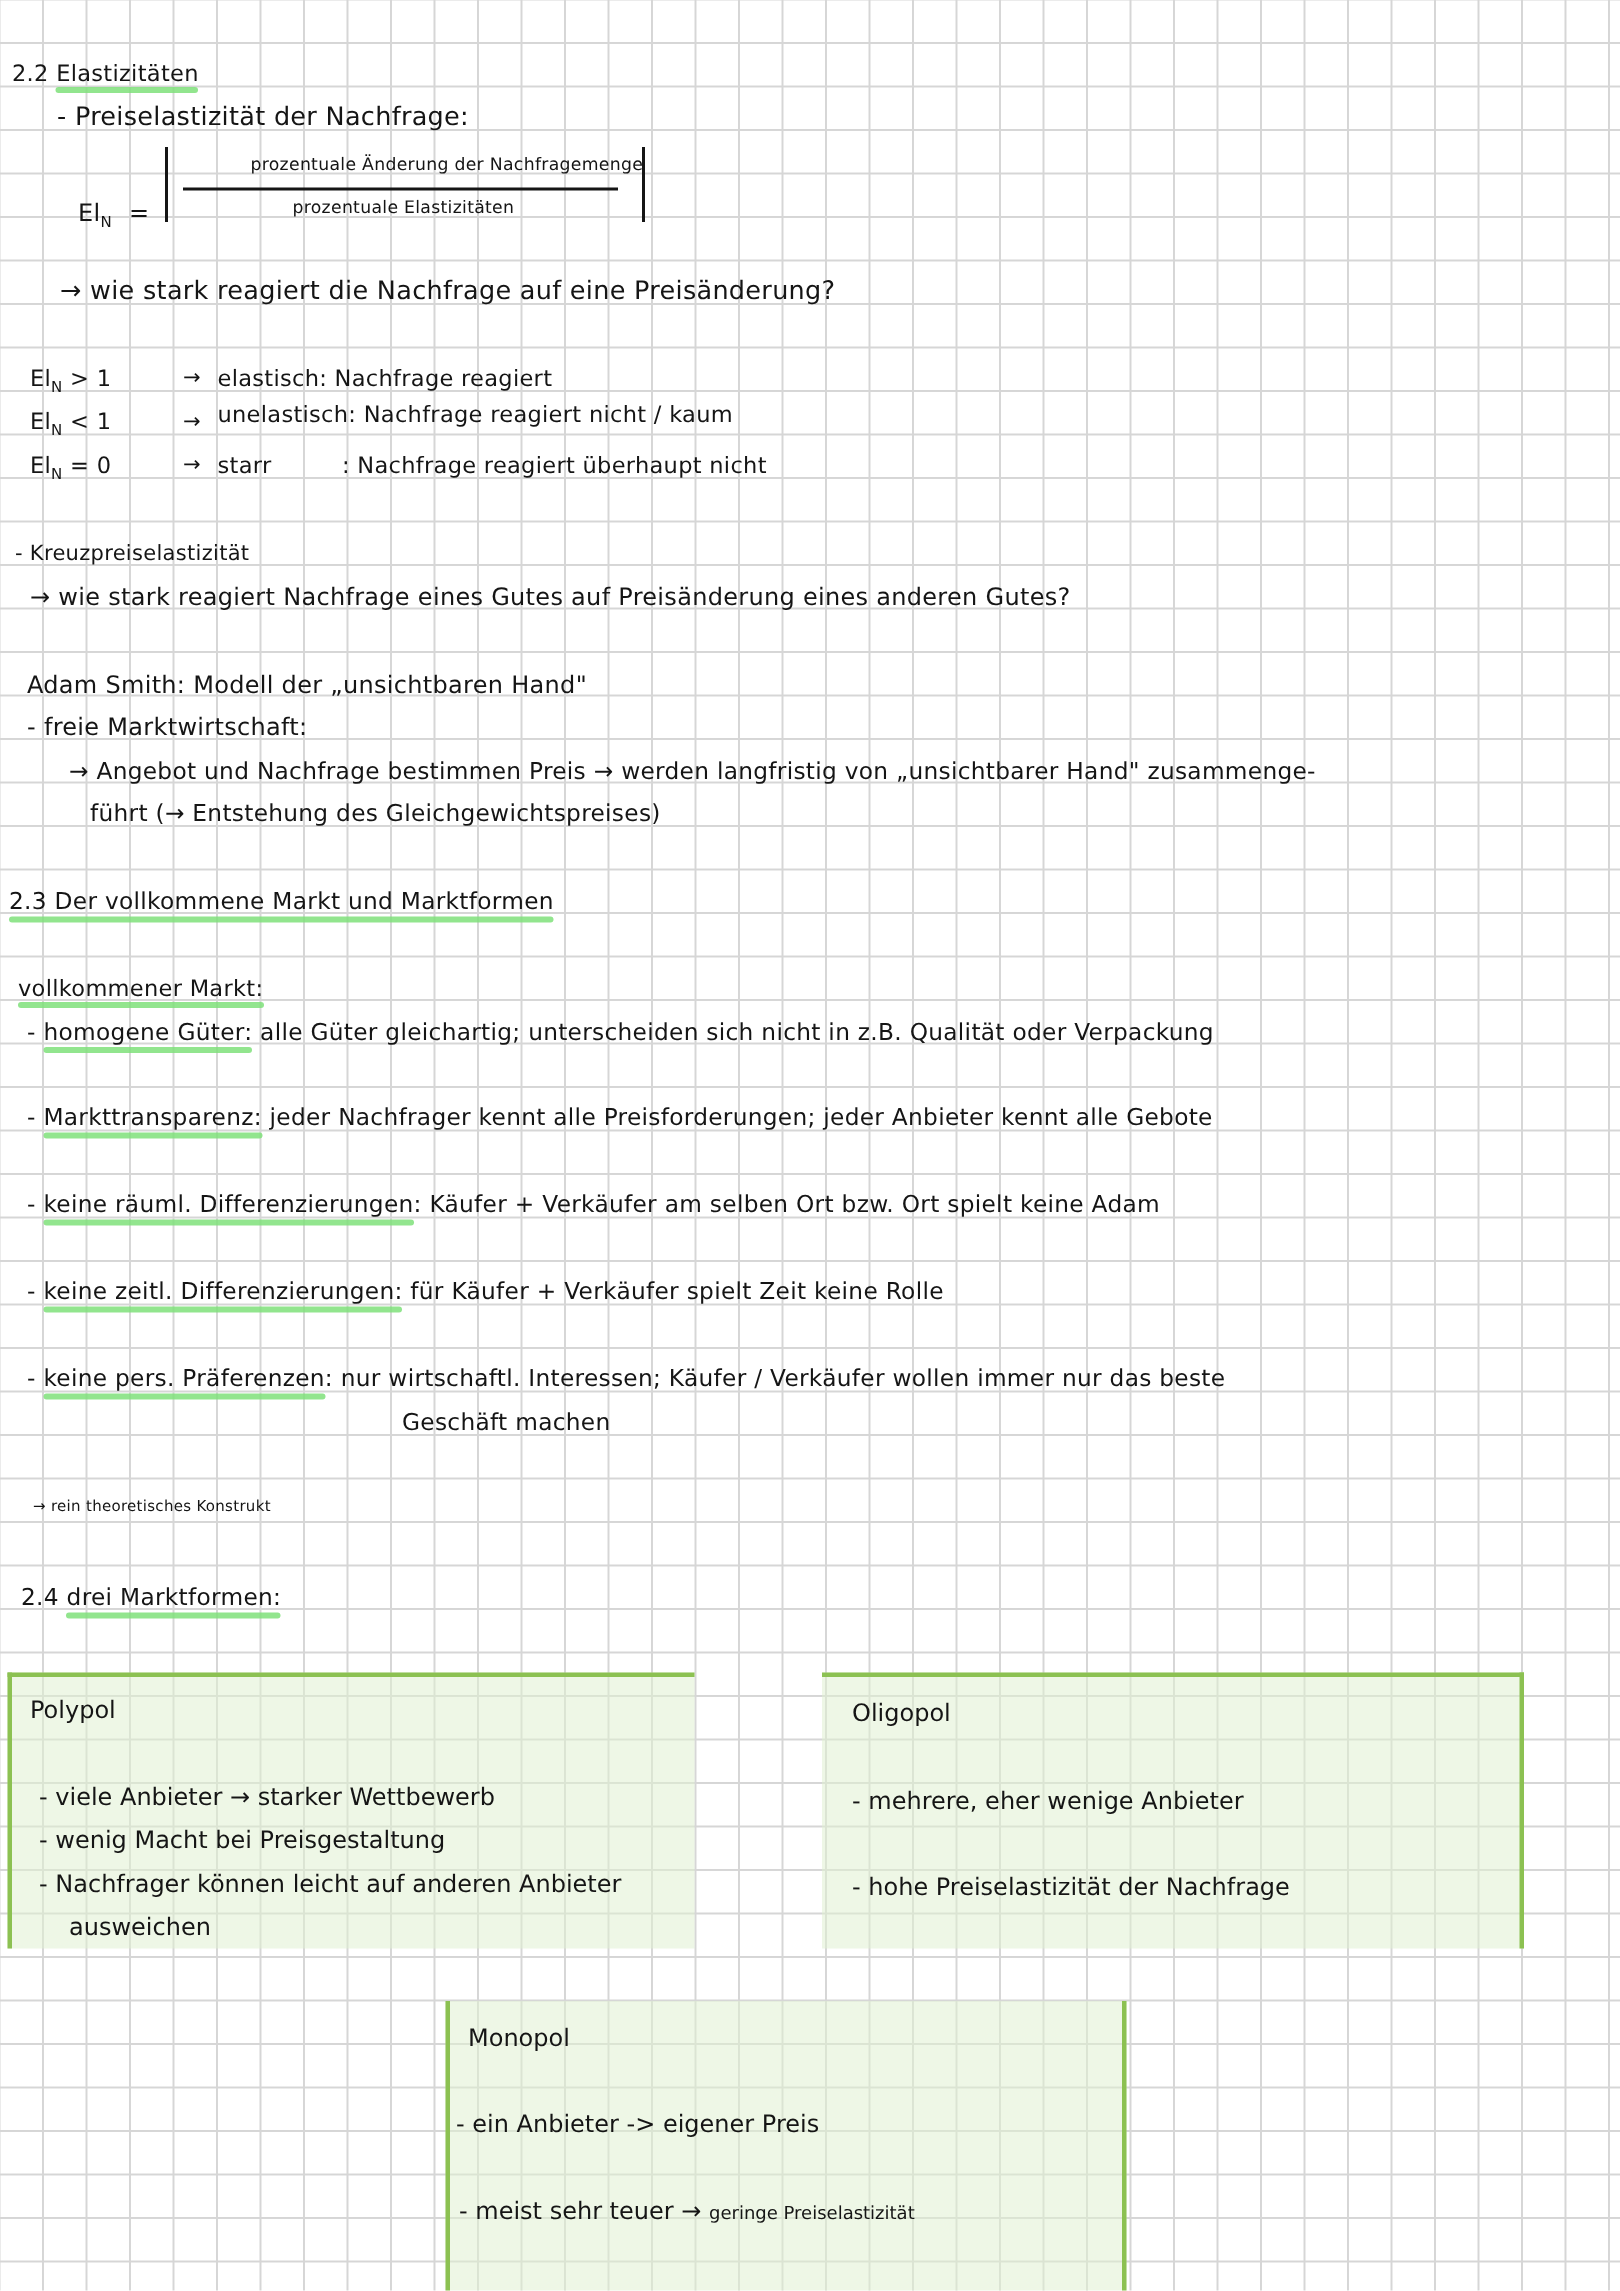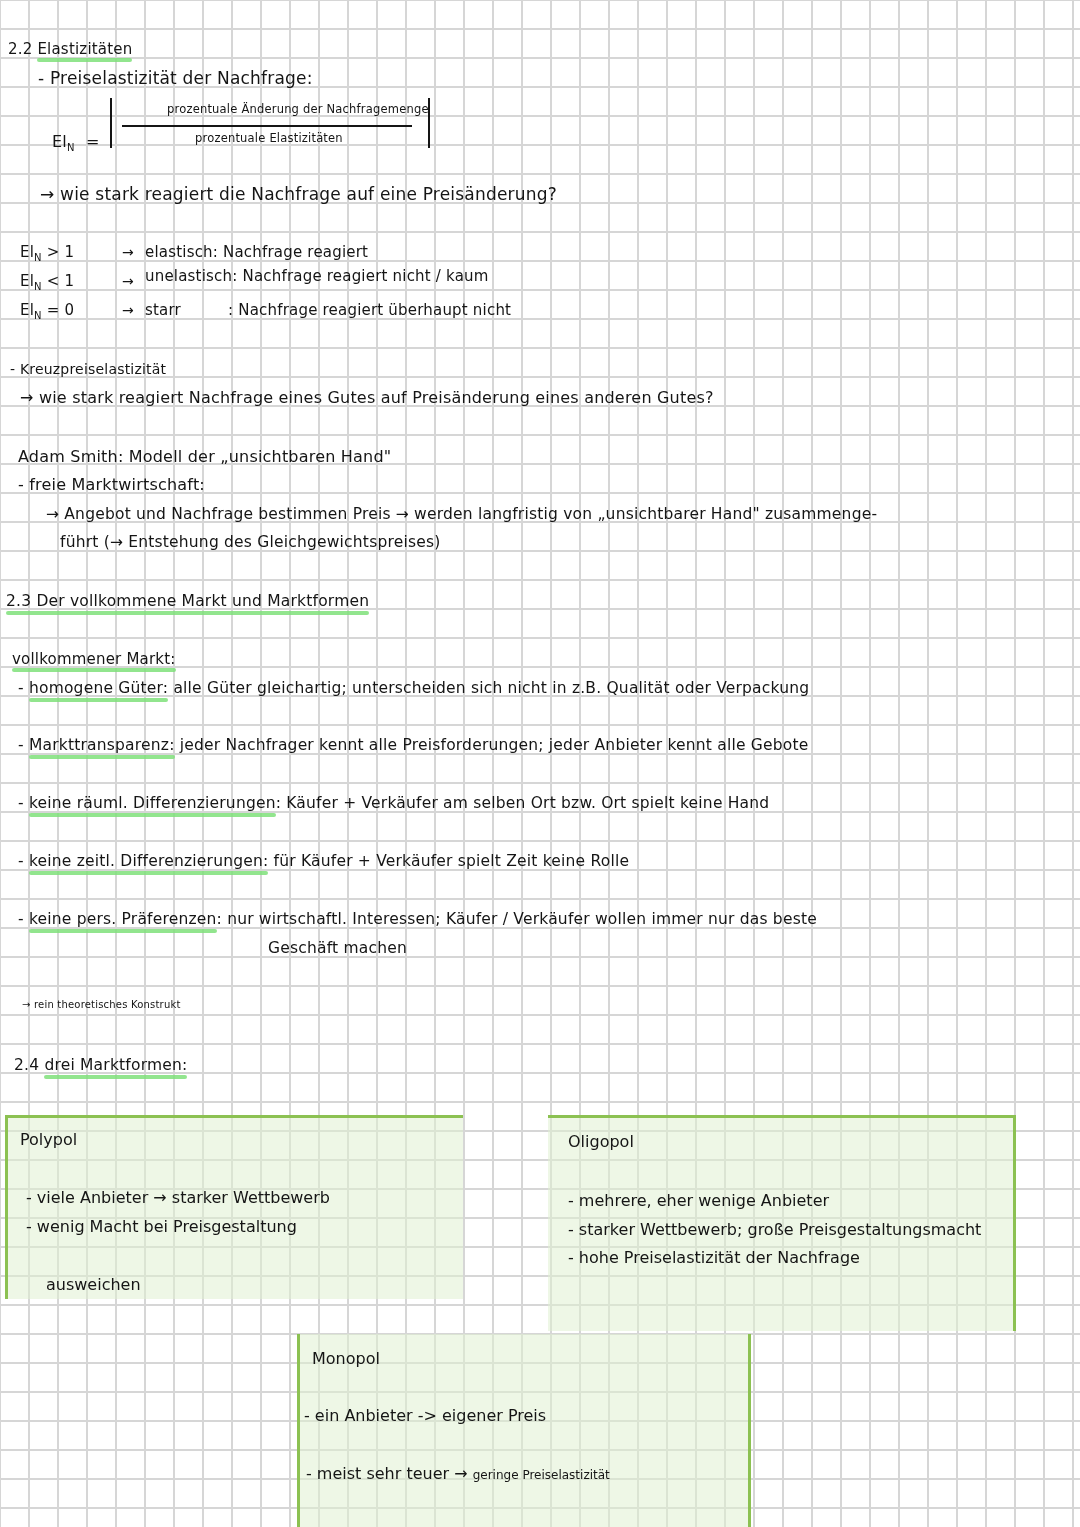--- a/index.html
+++ b/index.html
@@ -108,43 +108,43 @@
 <div class="t" style="left:6px;top:594px;font-size:15.5px;">
   <span class="hl"><span>2.3</span> <span>Der vollkommene Markt und Marktformen</span></span>
 </div>
 
 <div class="t" style="left:12px;top:652px;font-size:15px;">
   <span class="hl">vollkommener Markt:</span>
 </div>
 
 <div class="t" style="left:18px;top:681px;font-size:15.5px;">- <span class="hl">homogene Güter:</span> <span>alle Güter gleichartig; unterscheiden sich nicht in z.B. Qualität oder Verpackung</span></div>
 <div class="t" style="left:18px;top:738px;font-size:15.5px;">- <span class="hl">Markttransparenz:</span> <span>jeder Nachfrager kennt alle Preisforderungen; jeder Anbieter kennt alle Gebote</span></div>
-<div class="t" style="left:18px;top:796px;font-size:15.5px;">- <span class="hl">keine räuml. Differenzierungen</span><span>: Käufer + Verkäufer am selben Ort bzw. Ort spielt keine Hand</span></div>
+<div class="t" style="left:18px;top:796px;font-size:15.5px;">- <span class="hl">keine räuml. Differenzierungen</span><span>: Käufer + Verkäufer am selben Ort bzw. Ort spielt keine Adam</span></div>
 <div class="t" style="left:18px;top:854px;font-size:15.5px;">- <span class="hl">keine zeitl. Differenzierungen:</span> <span>für Käufer + Verkäufer spielt Zeit keine Rolle</span></div>
 <div class="t" style="left:18px;top:912px;font-size:15.5px;">- <span class="hl">keine pers. Präferenzen</span><span>: nur wirtschaftl. Interessen; Käufer / Verkäufer wollen immer nur das beste</span></div>
 <div class="t" style="left:268px;top:941px;font-size:15.5px;">Geschäft machen</div>
 
 <div class="t" style="left:22px;top:1000px;font-size:10px;">→ rein theoretisches Konstrukt</div>
 
 <div class="t" style="left:14px;top:1058px;font-size:15.5px;">
   <span>2.4</span>
   <span class="hl"><span>drei Marktformen</span><span>:</span></span>
 </div>
 
 <div class="box top left" style="left:5px;top:1102px;width:458px;height:184px;">
   <div class="title" style="left:12px;top:12px;">Polypol</div>
   <div class="li" style="left:18px;top:70px;">- viele Anbieter → starker Wettbewerb</div>
   <div class="li" style="left:18px;top:99px;">- wenig Macht bei Preisgestaltung</div>
+  <div class="li" style="left:18px;top:128px;">- Nachfrager können leicht auf anderen Anbieter</div>
   <div class="li" style="left:38px;top:157px;">ausweichen</div>
 </div>
 
-<div class="box top right" style="left:548px;top:1102px;width:468px;height:216px;">
+<div class="box top right" style="left:548px;top:1102px;width:468px;height:184px;">
   <div class="title" style="left:20px;top:14px;">Oligopol</div>
   <div class="li" style="left:20px;top:73px;">- mehrere, eher wenige Anbieter</div>
-  <div class="li" style="left:20px;top:102px;">- starker Wettbewerb; große Preisgestaltungsmacht</div>
   <div class="li" style="left:20px;top:130px;">- hohe Preiselastizität der Nachfrage</div>
 </div>
 
 <div class="box left right bottom" style="left:297px;top:1334px;width:454px;height:236px;">
   <div class="title" style="left:12px;top:15px;">Monopol</div>
   <div class="li" style="left:4px;top:72px;">- ein Anbieter -&gt; eigener Preis</div>
   <div class="li" style="left:6px;top:130px;">
     <span>- meist sehr teuer →</span>
     <span style="font-size:12px;">geringe Preiselastizität</span>
   </div>

